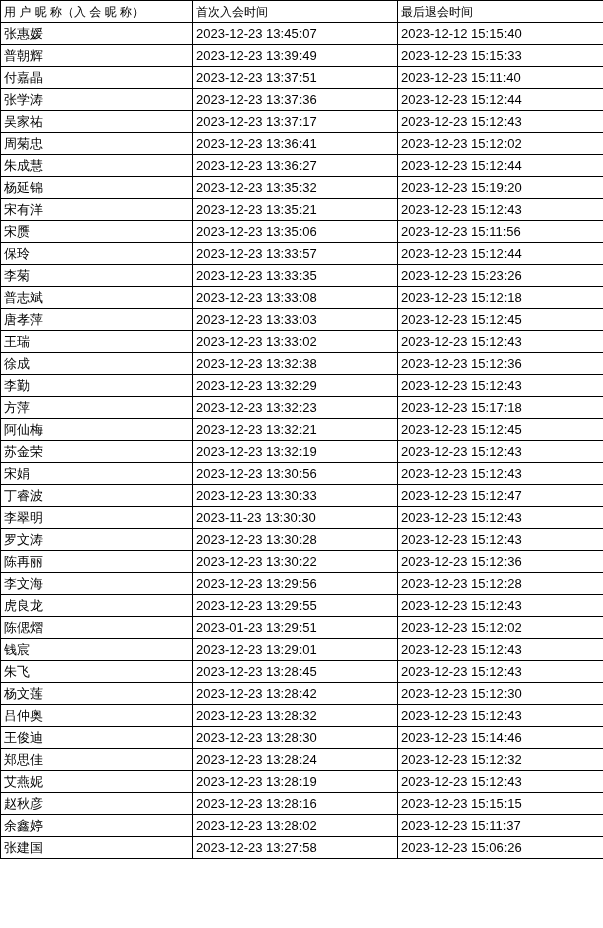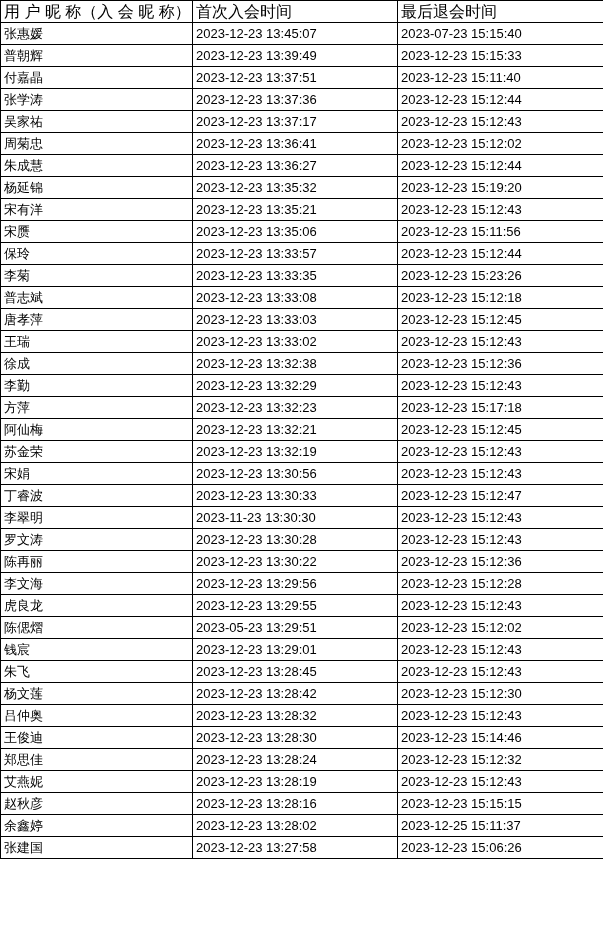--- a/index.html
+++ b/index.html
@@ -25,21 +25,21 @@
     font-size: 13px;
     line-height: 16px;
     height: 21px;
     padding: 0 3px;
     text-align: left;
     vertical-align: middle;
     white-space: nowrap;
     overflow: hidden;
   }
   table.attendance th {
-    font-size: 16px;
+    font-size: 12px;
   }
   col.c-name { width: 192px; }
   col.c-join { width: 205px; }
   col.c-leave { width: 206px; }
   td.time, th.time {
     font-family: "Liberation Sans", sans-serif;
     letter-spacing: 0px;
   }
 </style>
 </head>
@@ -55,21 +55,21 @@
     <tr>
       <th>用 户 昵 称（入 会 昵 称）</th>
       <th class="time">首次入会时间</th>
       <th class="time">最后退会时间</th>
     </tr>
   </thead>
   <tbody id="table-body">
       <tr>
         <td>张惠媛</td>
         <td class="time">2023-12-23 13:45:07</td>
-        <td class="time">2023-07-23 15:15:40</td>
+        <td class="time">2023-12-12 15:15:40</td>
       </tr>
       <tr>
         <td>普朝辉</td>
         <td class="time">2023-12-23 13:39:49</td>
         <td class="time">2023-12-23 15:15:33</td>
       </tr>
       <tr>
         <td>付嘉晶</td>
         <td class="time">2023-12-23 13:37:51</td>
         <td class="time">2023-12-23 15:11:40</td>
@@ -189,21 +189,21 @@
         <td class="time">2023-12-23 13:29:56</td>
         <td class="time">2023-12-23 15:12:28</td>
       </tr>
       <tr>
         <td>虎良龙</td>
         <td class="time">2023-12-23 13:29:55</td>
         <td class="time">2023-12-23 15:12:43</td>
       </tr>
       <tr>
         <td>陈偲熠</td>
-        <td class="time">2023-05-23 13:29:51</td>
+        <td class="time">2023-01-23 13:29:51</td>
         <td class="time">2023-12-23 15:12:02</td>
       </tr>
       <tr>
         <td>钱宸</td>
         <td class="time">2023-12-23 13:29:01</td>
         <td class="time">2023-12-23 15:12:43</td>
       </tr>
       <tr>
         <td>朱飞</td>
         <td class="time">2023-12-23 13:28:45</td>
@@ -235,21 +235,21 @@
         <td class="time">2023-12-23 15:12:43</td>
       </tr>
       <tr>
         <td>赵秋彦</td>
         <td class="time">2023-12-23 13:28:16</td>
         <td class="time">2023-12-23 15:15:15</td>
       </tr>
       <tr>
         <td>余鑫婷</td>
         <td class="time">2023-12-23 13:28:02</td>
-        <td class="time">2023-12-25 15:11:37</td>
+        <td class="time">2023-12-23 15:11:37</td>
       </tr>
       <tr>
         <td>张建国</td>
         <td class="time">2023-12-23 13:27:58</td>
         <td class="time">2023-12-23 15:06:26</td>
       </tr>
     </tbody>
 </table>
 
 </body></html>

